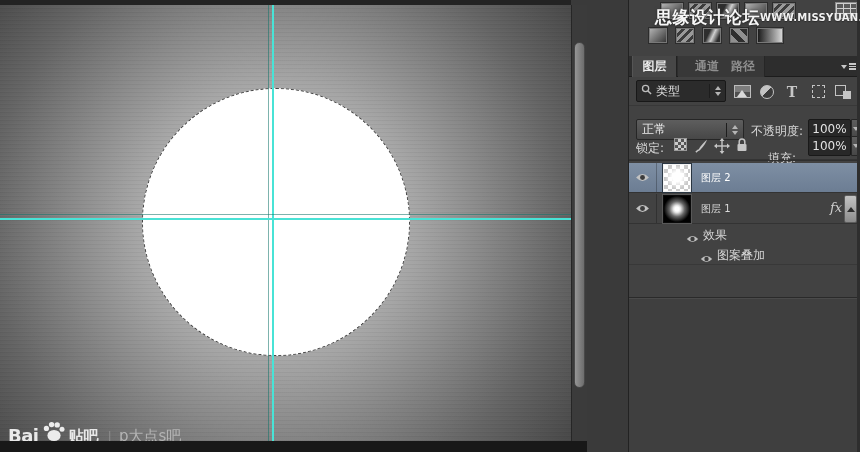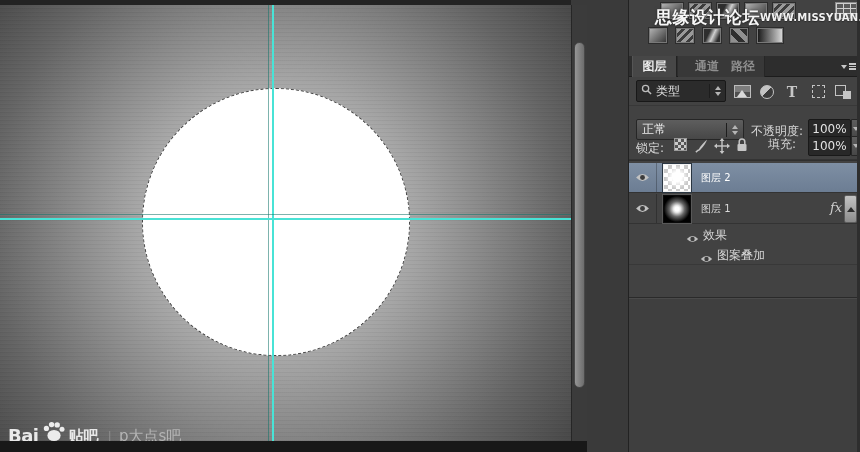--- a/index.html
+++ b/index.html
@@ -308,21 +308,21 @@
         <path d="M0 8 L3 5.6 V10.4 Z" fill="#c6c6c6"></path>
         <path d="M16 8 L13 10.4 V5.6 Z" fill="#c6c6c6"></path>
       </svg>
     </div>
     <div class="lock-ico" style="left:106px; width:13px;">
       <svg width="12" height="14" viewBox="0 0 12 14">
         <path d="M3.2 6 V3.8 a2.8 2.8 0 0 1 5.6 0 V6" fill="none" stroke="#c6c6c6" stroke-width="1.5"></path>
         <rect x="1.5" y="6" width="9" height="7" rx="1" fill="#c6c6c6"></rect>
       </svg>
     </div>
-    <div class="abs label" style="left:139px; top:3px;">填充:</div>
+    <div class="abs label" style="left:139px; top:17px;">填充:</div>
     <div class="abs value-box" style="left:179px;">
       <span>100%</span>
     </div>
     <div class="abs dd-btn" style="left:222px;">
         <span class="tri-dn"></span>
       </div>
   </div>
 
   <div id="layers-list" class="abs">
 

